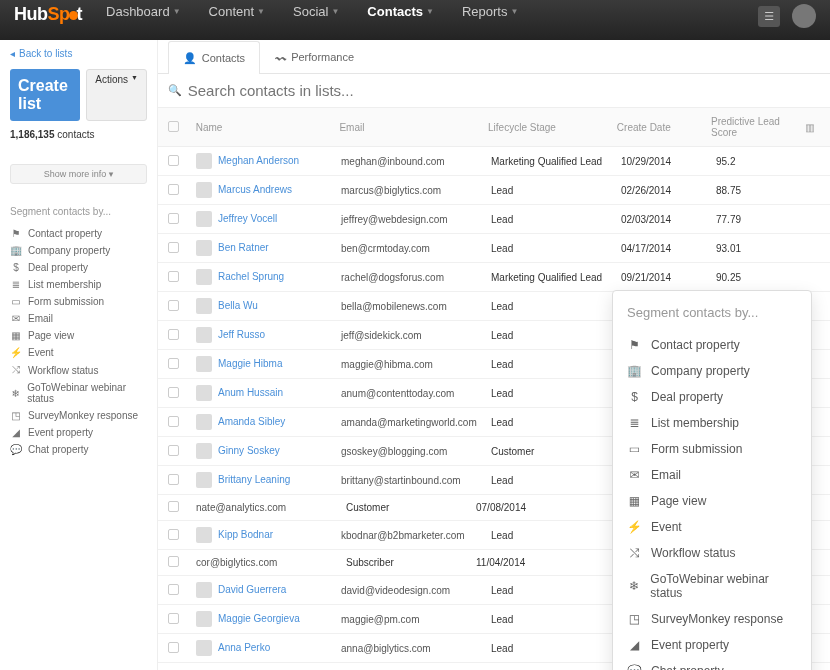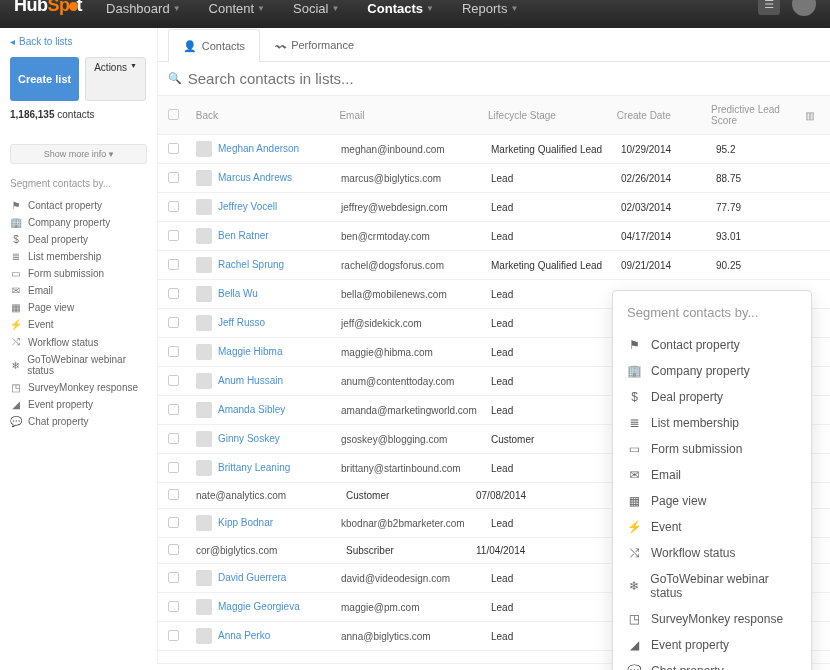--- a/index.html
+++ b/index.html
@@ -1,35 +1,35 @@
 <!DOCTYPE html>
 <html><head>
 <meta charset="utf-8">
 <style>
 *{box-sizing:border-box;margin:0;padding:0}
 body{font-family:-apple-system,Helvetica,Arial,sans-serif;font-size:11px;color:#333;background:#fff;width:830px}
-.topbar{background:linear-gradient(#3a3a3a,#232323);height:28px;display:flex;align-items:flex-end;padding:12px 14px;color:#ccc}
+.topbar{background:linear-gradient(#3a3a3a,#232323);height:40px;display:flex;align-items:flex-start;padding:4px 14px;color:#ccc}
 .logo{color:#fff;font-weight:bold;font-size:18px;letter-spacing:-0.5px}
 .logo .o{color:#ff7a00}
 .nav{display:flex;margin-left:24px;gap:28px;font-size:13px}
 .nav div{display:flex;align-items:center;gap:3px}
 .nav .active{color:#fff;font-weight:bold}
 .nav .caret{font-size:8px;color:#888}
 .topright{margin-left:auto;display:flex;gap:12px;align-items:center}
 .hamb{background:#555;border-radius:3px;padding:4px 6px;color:#ccc}
 .avatar-top{width:24px;height:24px;background:#777;border-radius:50%}
 .wrap{display:flex}
 .side{width:158px;padding:8px 10px;border-right:1px solid #eee}
 .back{color:#4a90d9;font-size:10px;display:flex;align-items:center;gap:4px;margin-bottom:10px}
 .btnrow{display:flex;gap:6px;margin-bottom:8px}
-.btn-create{background:#4a90d9;color:#fff;border-radius:3px;padding:16px 8px;font-size:11px;font-weight:bold}
+.btn-create{background:#4a90d9;color:#fff;border-radius:3px;padding:8px 8px;font-size:16px;font-weight:bold}
 .btn-actions{background:#f1f1f1;border:1px solid #ddd;border-radius:3px;padding:4px 8px;font-size:10px;display:flex;gap:3px}
 .count{font-size:10px;margin-bottom:24px}
 .count b{font-weight:bold}
-.showmore{background:#f5f5f5;border:1px solid #e5e5e5;border-radius:3px;text-align:center;padding:4px;font-size:9px;color:#888;margin-bottom:14px}
+.showmore{background:#f5f5f5;border:1px solid #e5e5e5;border-radius:3px;text-align:center;padding:4px;font-size:9px;color:#888;margin-bottom:22px}
 .seg-h{font-size:10px;color:#999;margin-bottom:8px}
 .seg-list{list-style:none}
 .seg-list li{display:flex;align-items:center;gap:6px;padding:3px 0;font-size:10px;color:#666}
 .seg-list .ic{width:12px;text-align:center;color:#777}
 .main{flex:1;min-width:0}
 .tabs{display:flex;border-bottom:1px solid #e5e5e5;padding-left:10px}
 .tab{padding:8px 14px;font-size:11px;color:#666;display:flex;align-items:center;gap:5px;border:1px solid transparent;border-bottom:none}
 .tab.active{border-color:#e5e5e5;background:#fff;border-radius:3px 3px 0 0;position:relative;top:1px}
 .searchrow{padding:8px 10px;display:flex;align-items:center;gap:6px;color:#bbb;border-bottom:1px solid #eee}
 .searchrow input{border:none;outline:none;font-size:15px;flex:1}
@@ -144,21 +144,21 @@
   <div class="tabs" id="tabs">
         <div class="tab active"><span>👤</span>Contacts</div>
         <div class="tab"><span>〰</span>Performance</div>
       </div>
   <div class="searchrow">
    <span>🔍</span>
    <input placeholder="Search contacts in lists..." style="">
   </div>
   <div class="thead">
    <div class="col-cb"><span class="cb"></span></div>
-   <div class="col-name">Back</div>
+   <div class="col-name">Name</div>
    <div class="col-email">Email</div>
    <div class="col-stage">Lifecycle Stage</div>
    <div class="col-date">Create Date</div>
    <div class="col-score">Predictive Lead Score</div>
    <div class="col-cog">▥</div>
   </div>
   <div id="rows">
         <div class="row">
           <div class="col-cb"><span class="cb"></span></div>
           <div class="col-name"><span class="av"></span><span class="name">Meghan Anderson</span></div>

